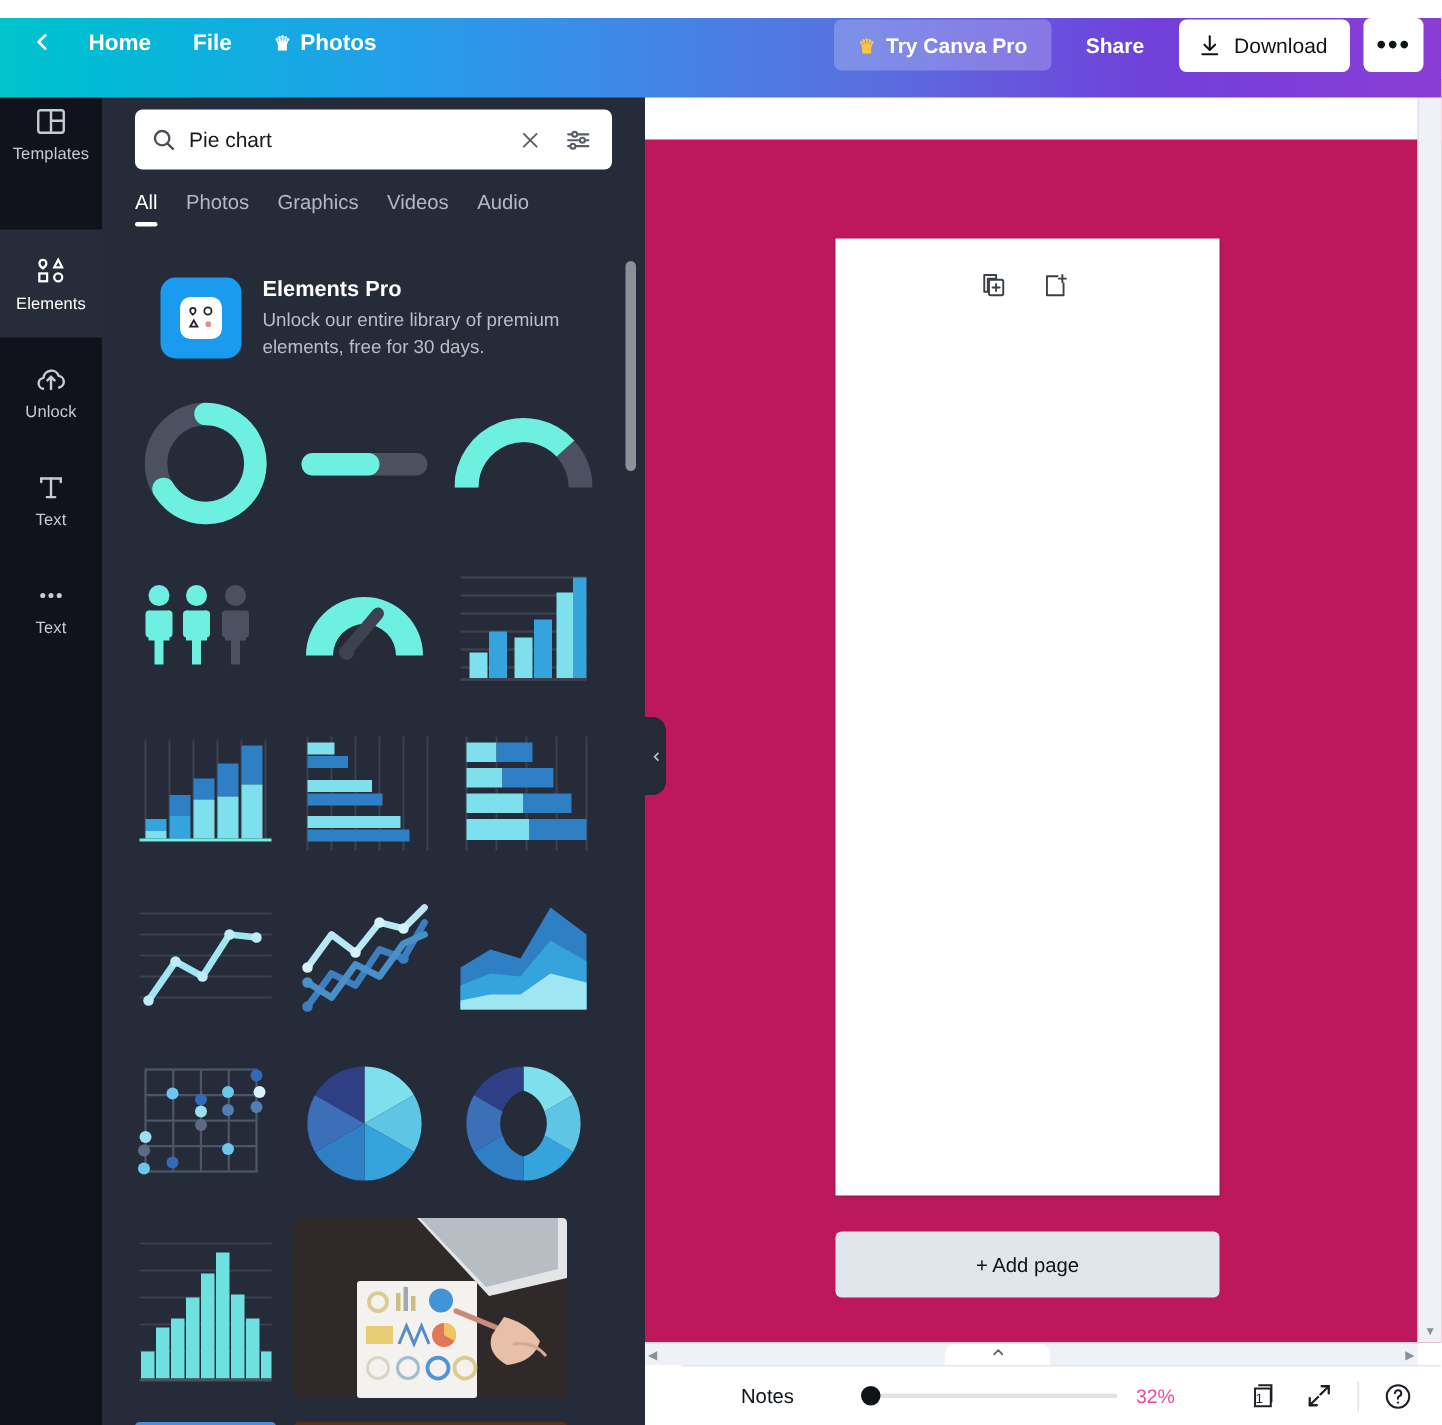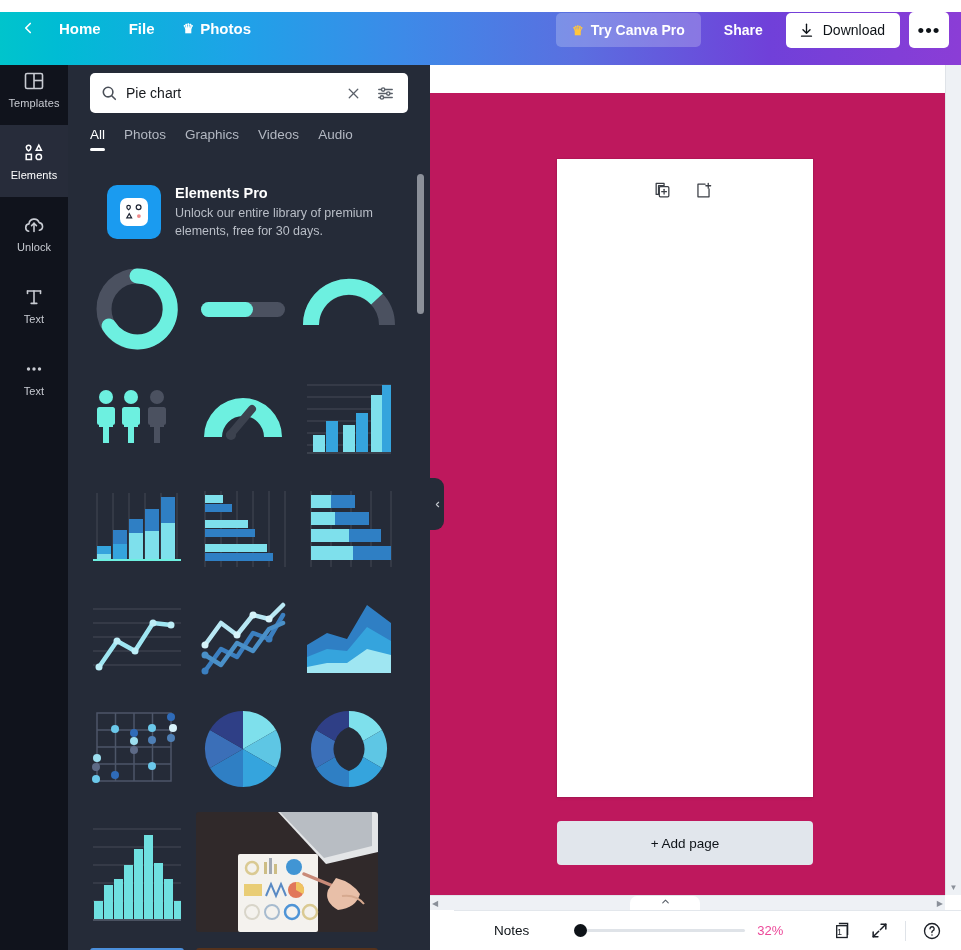--- a/index.html
+++ b/index.html
@@ -57,21 +57,21 @@
     position: absolute; top: 53px; left: 0; width: 68px; height: 897px;
     background: #10131c;
     display: flex; flex-direction: column; align-items: stretch;
     z-index: 30;
   }
   .rail-item {
     height: 72px; display: flex; flex-direction: column;
     align-items: center; justify-content: center; gap: 4px;
     cursor: pointer; color: #c8cbd2;
   }
-  .rail-item.active { background: #272c3a; color: #ffffff; }
+  .rail-item.active { background: #272c3a; color: #ffffff; margin-top: 28px; }
   .rail-label { font-size: 11px; letter-spacing: .1px; }
   .rail-ico { width: 24px; height: 24px; display: block; }
 
   
   .panel {
     position: absolute; top: 53px; left: 68px; width: 362px; height: 897px;
     background: #252b38;
     z-index: 20;
     overflow: hidden;
   }

